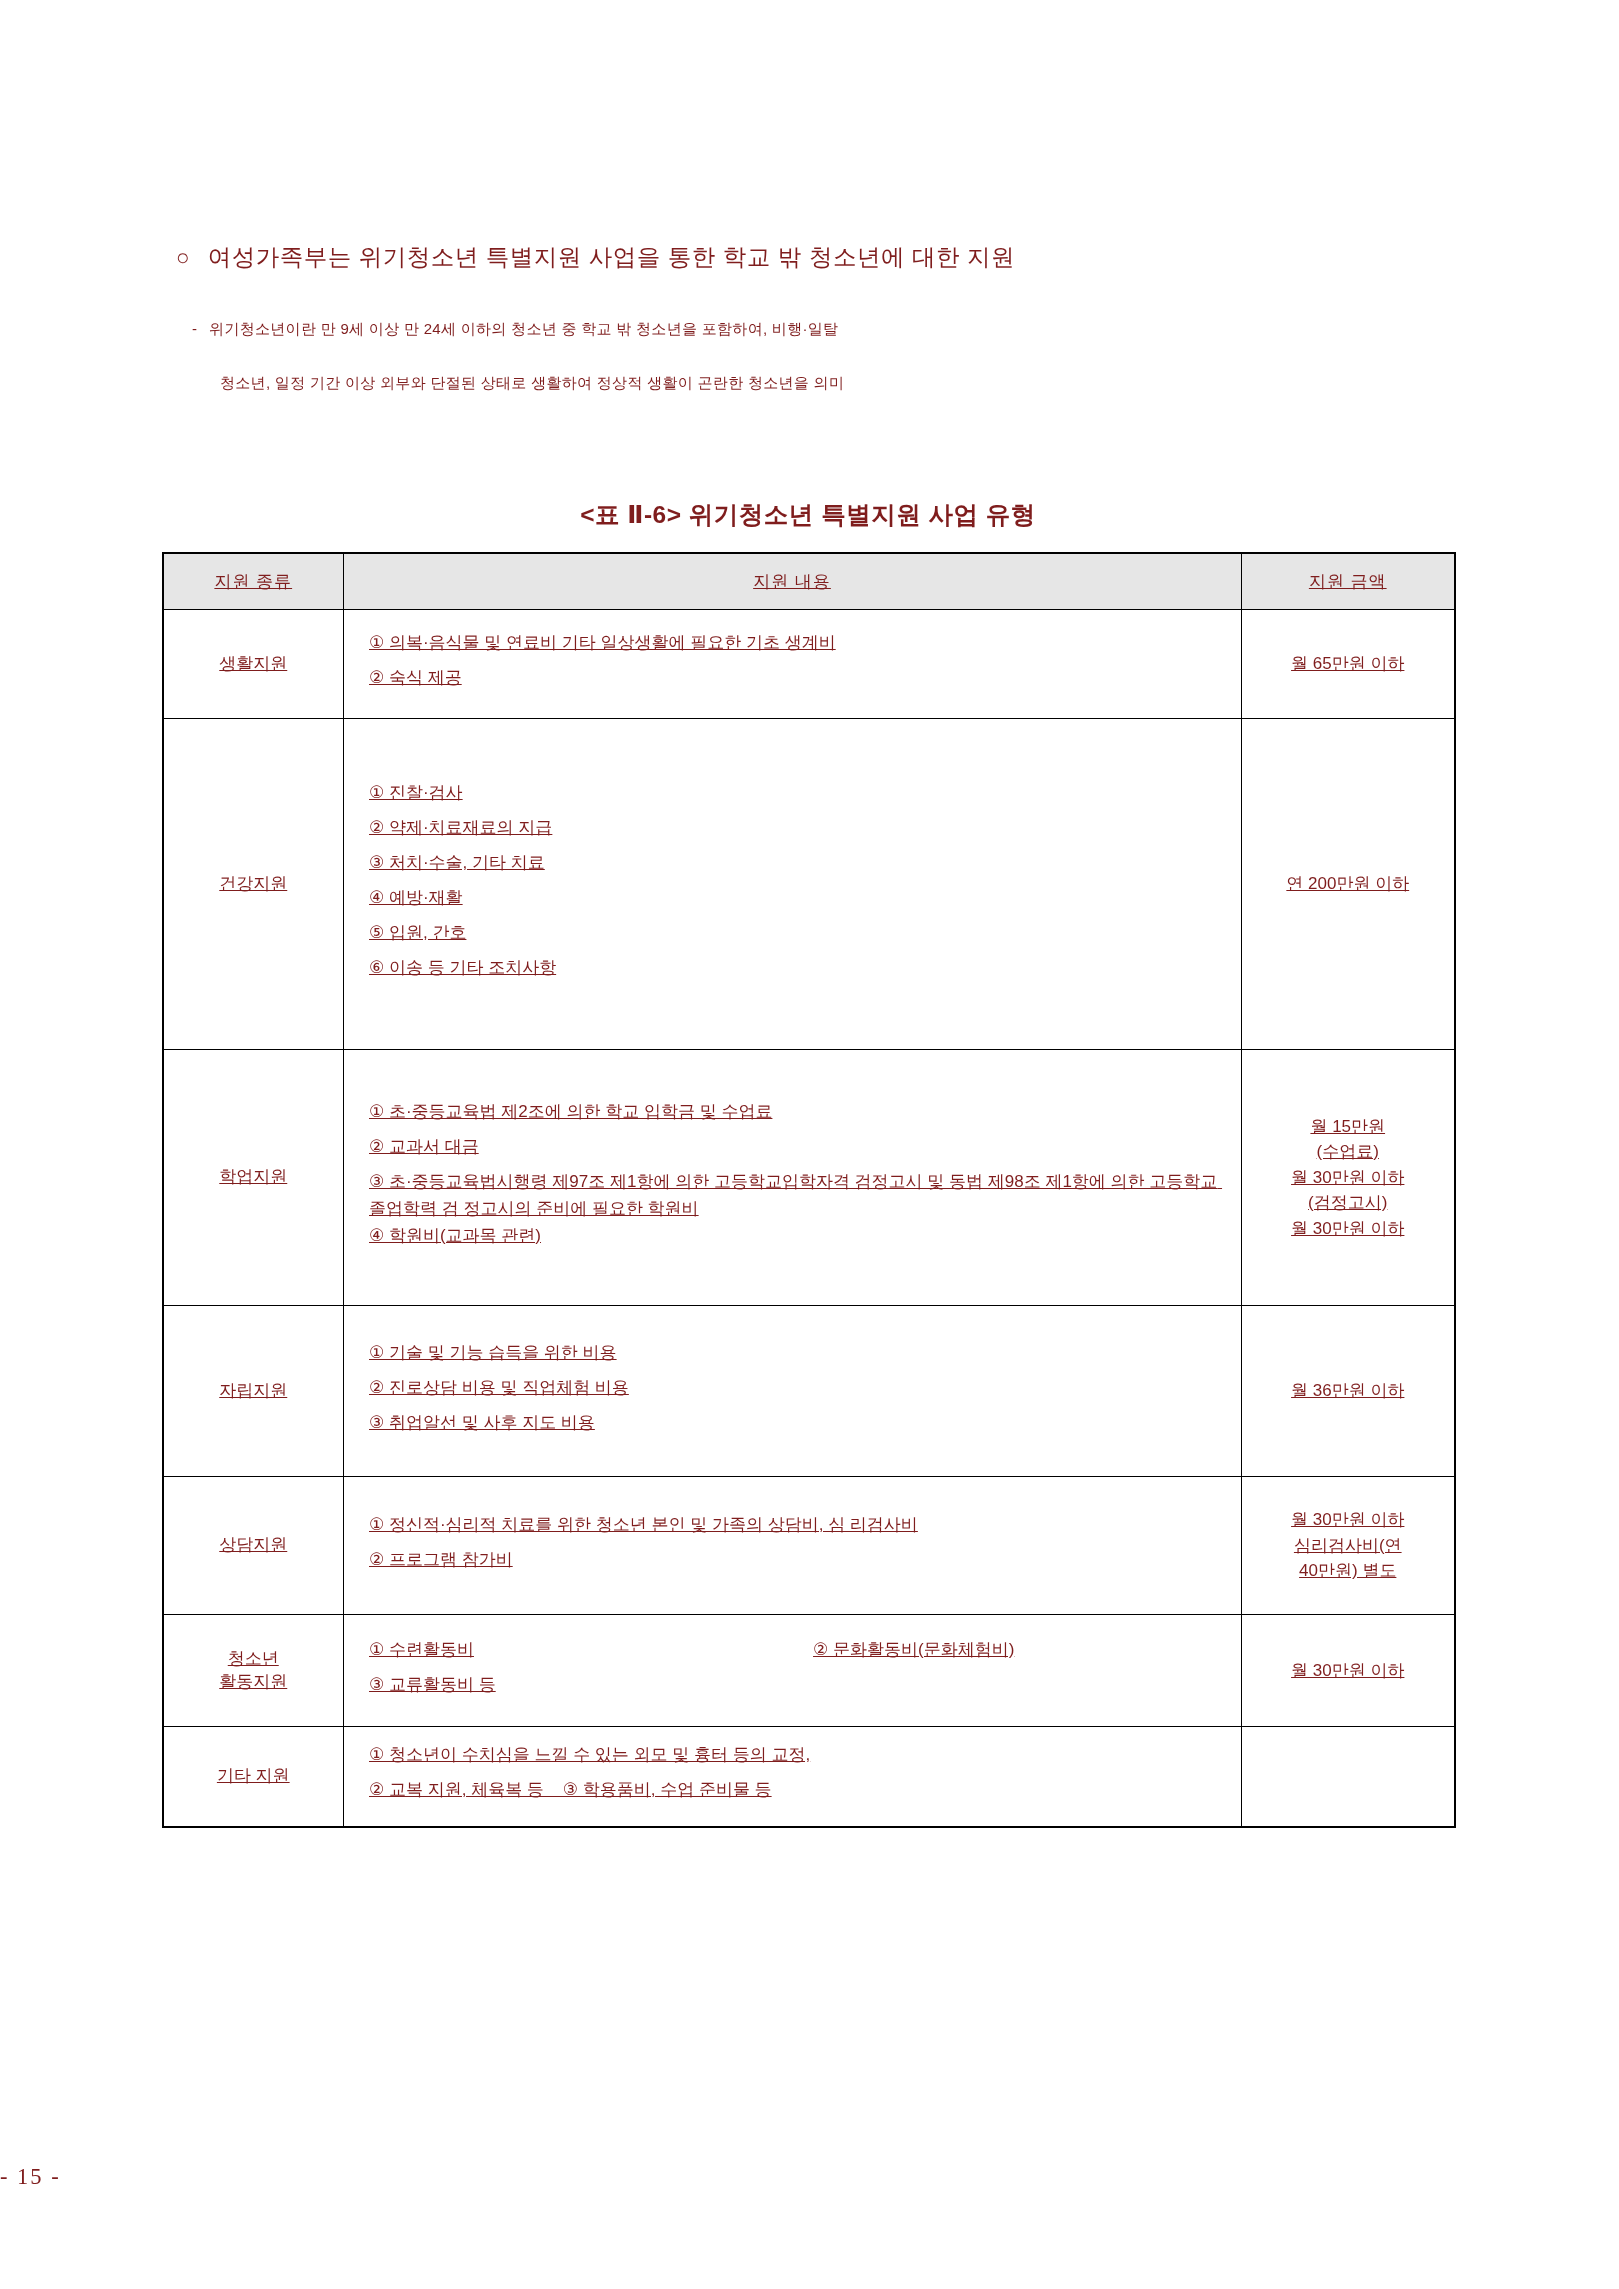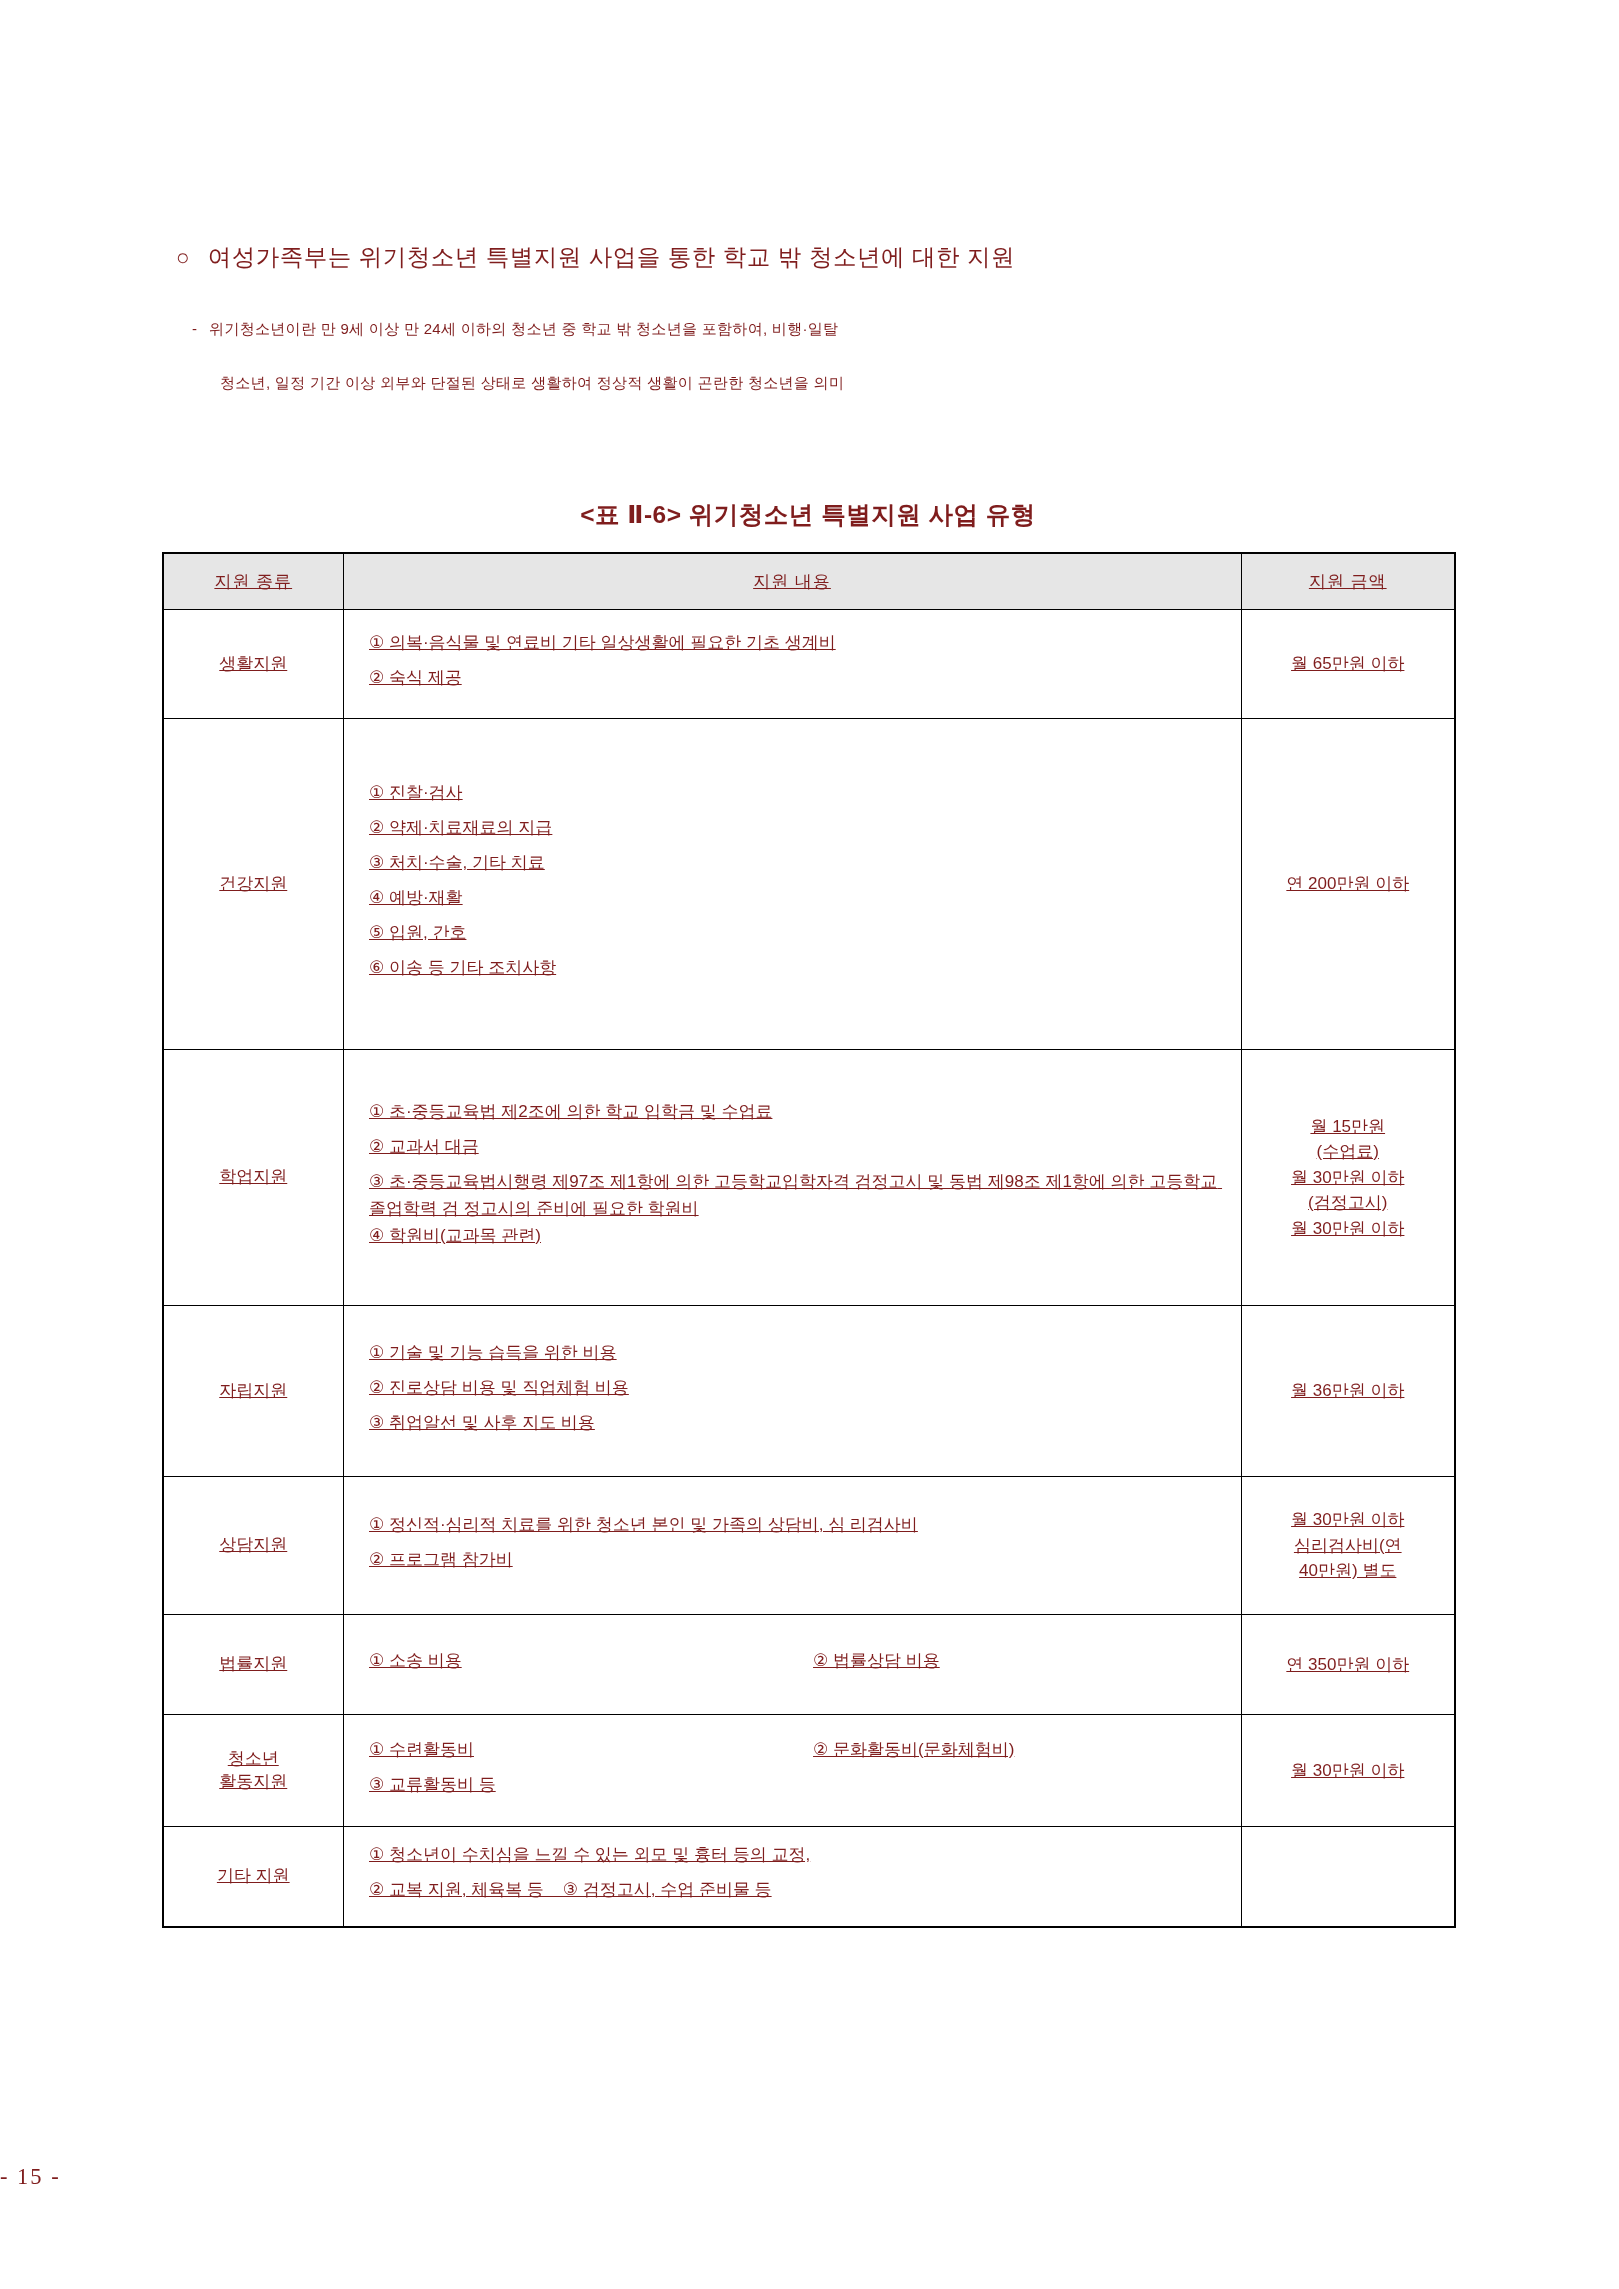--- a/index.html
+++ b/index.html
@@ -159,37 +159,30 @@
           </tr>
           <tr style="height: 138px;">
             <td class="type-cell">상담지원</td>
             <td class="content-cell"><div class="content-line">① 정신적·심리적 치료를 위한 청소년 본인 및 가족의 상담비, 심 리검사비</div><div class="content-line">② 프로그램 참가비</div></td>
             <td class="amount-cell">
               <div>월 30만원 이하</div>
               <div>심리검사비(연</div>
               <div>40만원) 별도</div>
             </td>
           </tr>
-          <tr style="height: 100px;">
-            <td class="type-cell">법률지원</td>
-            <td class="content-cell"><div class="content-line pair"><span class="seg-first">① 소송 비용</span><span>② 법률상담 비용</span></div></td>
-            <td class="amount-cell">
-              <div>연 350만원 이하</div>
-            </td>
-          </tr>
           <tr style="height: 112px;">
             <td class="type-cell">청소년<br>활동지원</td>
             <td class="content-cell"><div class="content-line pair"><span class="seg-first">① 수련활동비</span><span>② 문화활동비(문화체험비)</span></div><div class="content-line">③ 교류활동비 등</div></td>
             <td class="amount-cell">
               <div>월 30만원 이하</div>
             </td>
           </tr>
           <tr style="height: 100px;">
             <td class="type-cell">기타 지원</td>
-            <td class="content-cell"><div class="content-line">① 청소년이 수치심을 느낄 수 있는 외모 및 흉터 등의 교정,</div><div class="content-line">② 교복 지원, 체육복 등    ③ 검정고시, 수업 준비물 등</div></td>
+            <td class="content-cell"><div class="content-line">① 청소년이 수치심을 느낄 수 있는 외모 및 흉터 등의 교정,</div><div class="content-line">② 교복 지원, 체육복 등    ③ 학용품비, 수업 준비물 등</div></td>
             <td class="amount-cell"></td>
           </tr>
         </tbody>
     </table>
   </div>
 
   <div class="page-number">- 15 -</div>
 
 </div>
 

